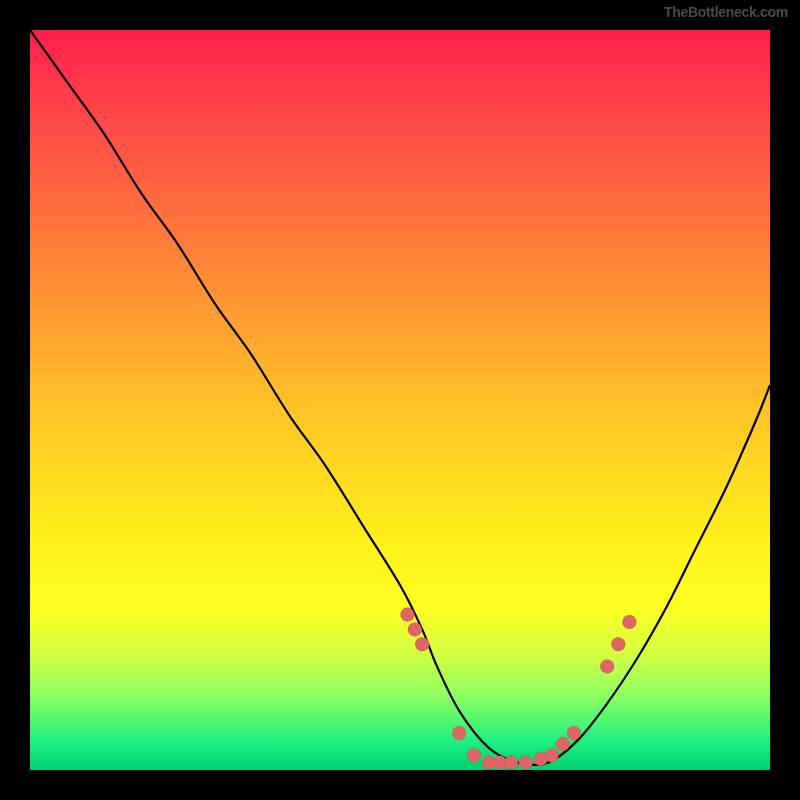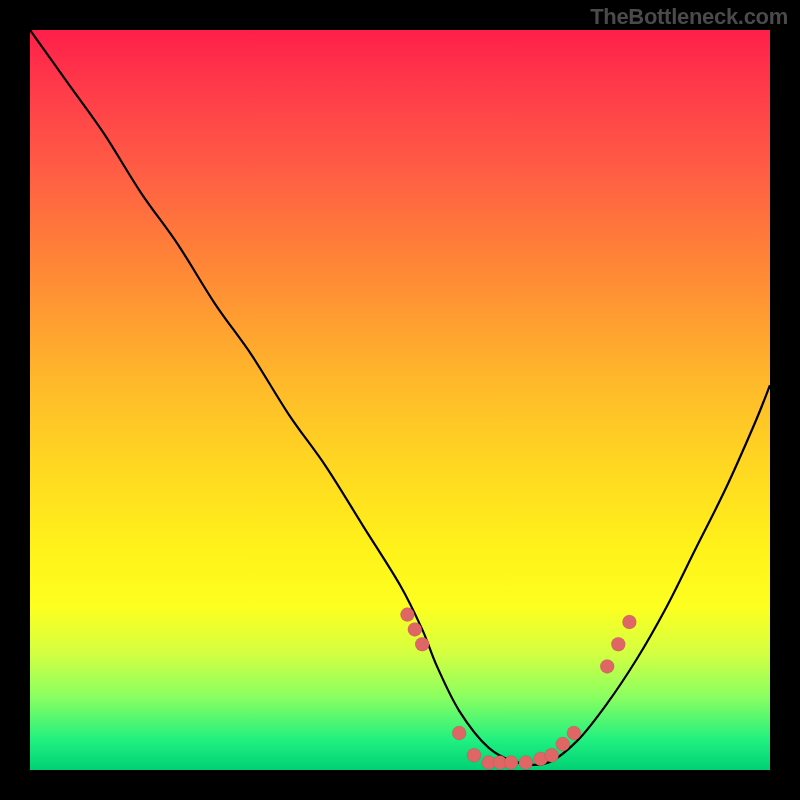--- a/index.html
+++ b/index.html
@@ -9,21 +9,21 @@
     background: #000;
     position: relative;
     overflow: hidden;
     font-family: Arial, Helvetica, sans-serif;
   }
   .watermark {
     position: absolute;
     top: 4px;
     right: 12px;
     color: #4a4a4a;
-    font-size: 22px;
+    font-size: 14px;
     font-weight: bold;
     z-index: 20;
     letter-spacing: -0.3px;
   }
   .plot {
     position: absolute;
     left: 30px;
     top: 30px;
     width: 740px;
     height: 740px;

